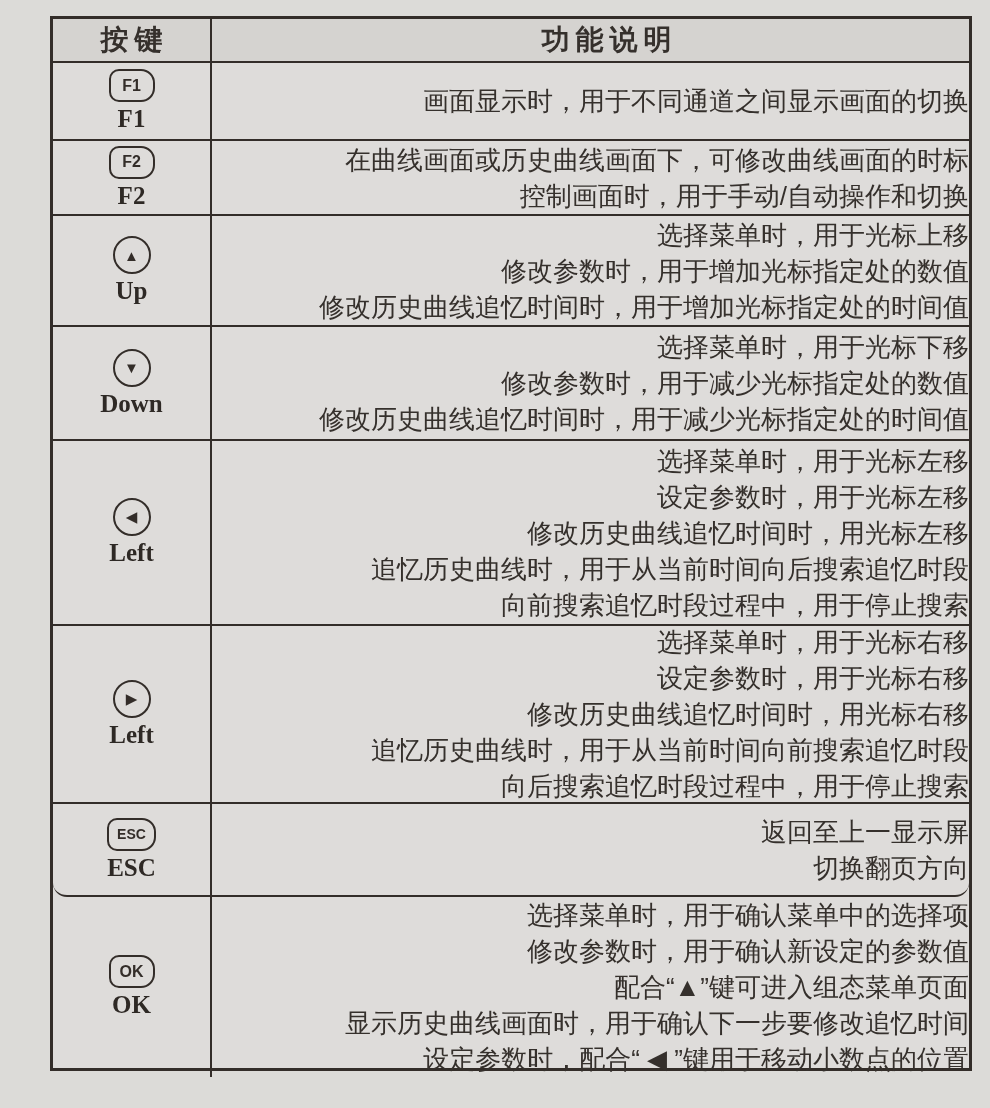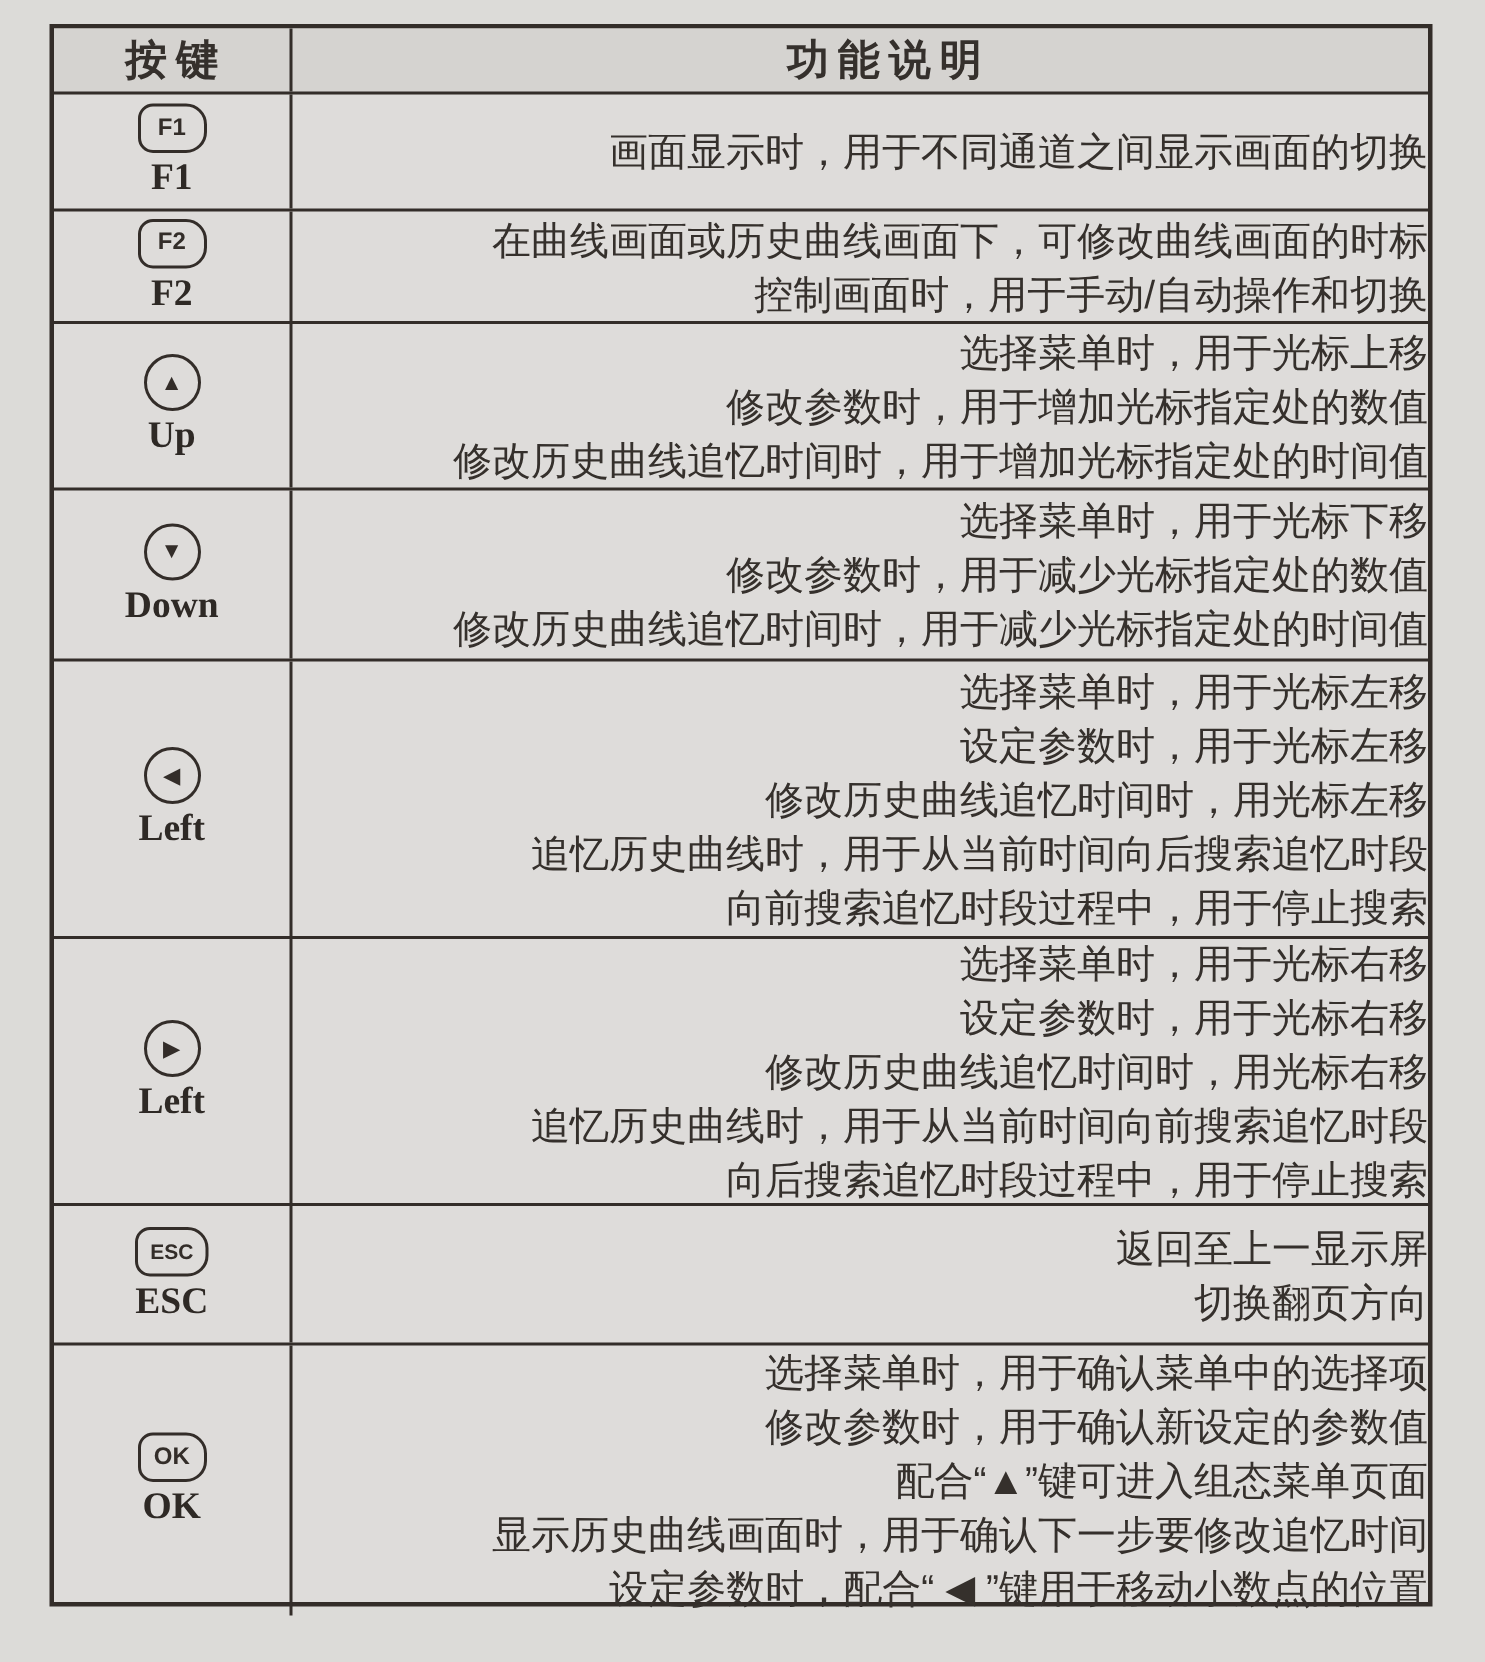--- a/index.html
+++ b/index.html
@@ -6,21 +6,21 @@
   body{
     width:990px;height:1108px;
     background:#dcdbd8;
     font-family:"Liberation Sans","DejaVu Sans",sans-serif;
     color:#35302c;
     position:relative;
     overflow:hidden;
   }
   .keytable{
     position:absolute;
-    left:33px;top:16px;
+    left:50px;top:16px;
     width:922px;height:1055px;
     border:3px solid #332d29;
     box-sizing:border-box;
     display:flex;
     flex-direction:column;
     background:#dedcda;
   }
   .row{
     display:flex;
     flex-direction:row;
@@ -29,21 +29,21 @@
     flex:0 0 auto;
   }
   .row:last-child{border-bottom:none;flex:1 1 auto;}
   .row-header{height:44px;background:#d5d3d0;}
   .h-f1{height:78px;}
   .h-f2{height:75px;}
   .h-up{height:111px;}
   .h-down{height:114px;}
   .h-left{height:185px;}
   .h-right{height:178px;}
-  .h-esc{height:93px;}
+  .h-esc{height:93px;border-radius:14px;}
   .key-cell{
     width:159px;
     flex:0 0 159px;
     border-right:2px solid #332d29;
     box-sizing:border-box;
     display:flex;
     flex-direction:column;
     align-items:center;
     justify-content:center;
   }

